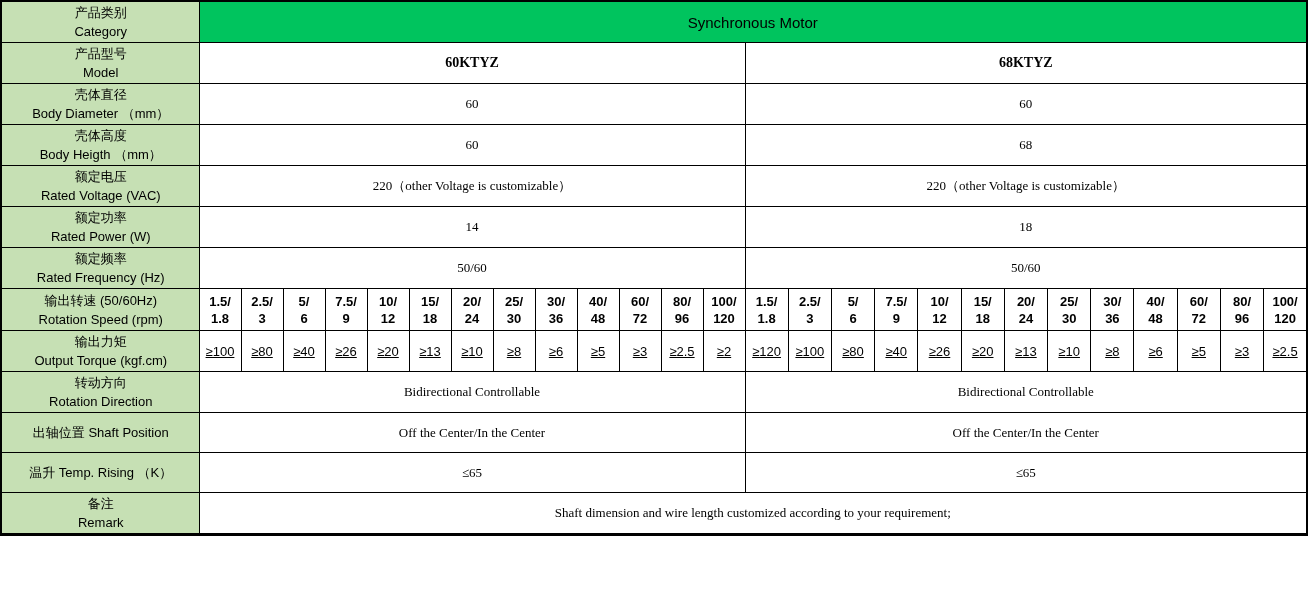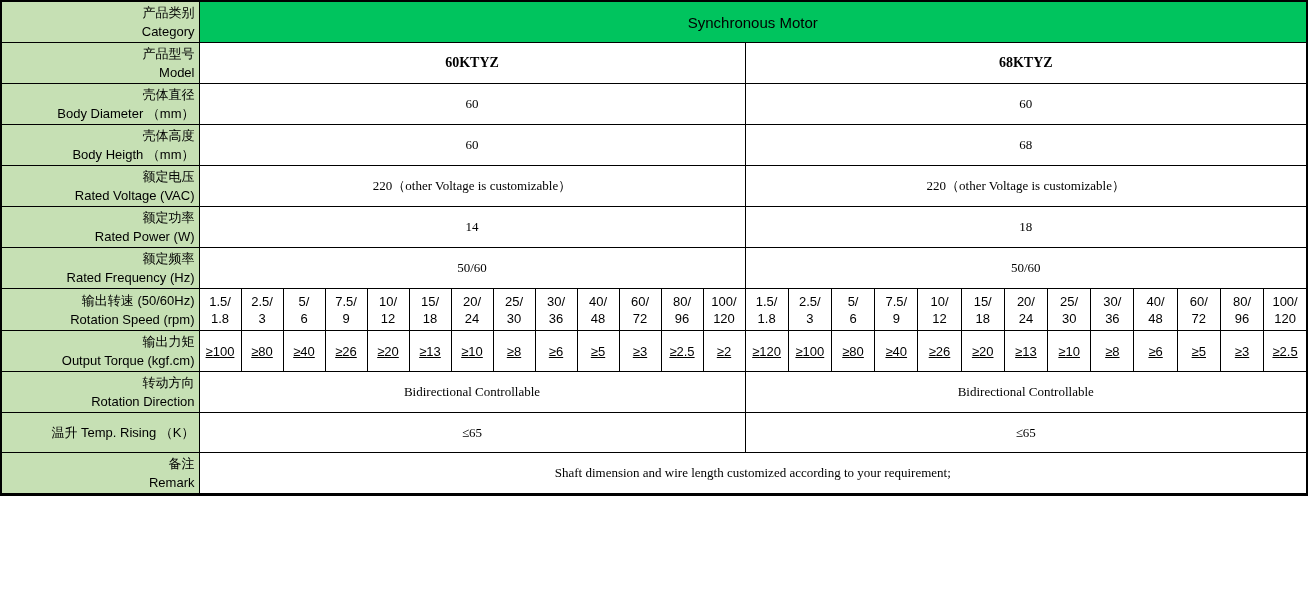--- a/index.html
+++ b/index.html
@@ -25,21 +25,21 @@
   td {
     border: 1px solid #000000;
     overflow: hidden;
     font-size: 13px;
   }
   tr { height: 40px; }
   tr.r-freq { height: 37px; }
   tr.r-speed { height: 42px; }
   td.lbl {
     background: #c6e0b4;
-    text-align: right;
+    text-align: center;
     vertical-align: middle;
     padding: 1px 4px 1px 5px;
     line-height: 19px;
     white-space: nowrap;
   }
   td.hdr {
     background: #00c45e;
     text-align: center;
     vertical-align: middle;
     font-size: 15px;
@@ -50,20 +50,21 @@
     vertical-align: middle;
     padding: 0;
     font-family: Liberation Serif, serif;
   }
   td.model { font-weight: bold; font-size: 14px; }
   td.speed {
     text-align: center;
     vertical-align: middle;
     line-height: 17px;
     padding: 0;
+    font-weight: bold;
   }
   td.torq {
     text-align: center;
     vertical-align: middle;
     padding: 0;
     white-space: nowrap;
     text-decoration: underline;
   }
   .l2 { display: block; }
 </style>
@@ -311,20 +312,25 @@
 
   <tr>
     <td class="lbl">
       <span class="l2">转动方向</span>
       <span class="l2">Rotation Direction</span>
     </td>
     <td class="val" colspan="13">Bidirectional Controllable</td>
     <td class="val" colspan="13">Bidirectional Controllable</td>
   </tr>
 
+  <tr>
+    <td class="lbl">出轴位置 Shaft Position</td>
+    <td class="val" colspan="13">Off the Center/In the Center</td>
+    <td class="val" colspan="13">Off the Center/In the Center</td>
+  </tr>
 
 
   <tr>
     <td class="lbl">温升 Temp. Rising （K）</td>
     <td class="val" colspan="13">≤65</td>
     <td class="val" colspan="13">≤65</td>
   </tr>
 
   <tr>
     <td class="lbl">

